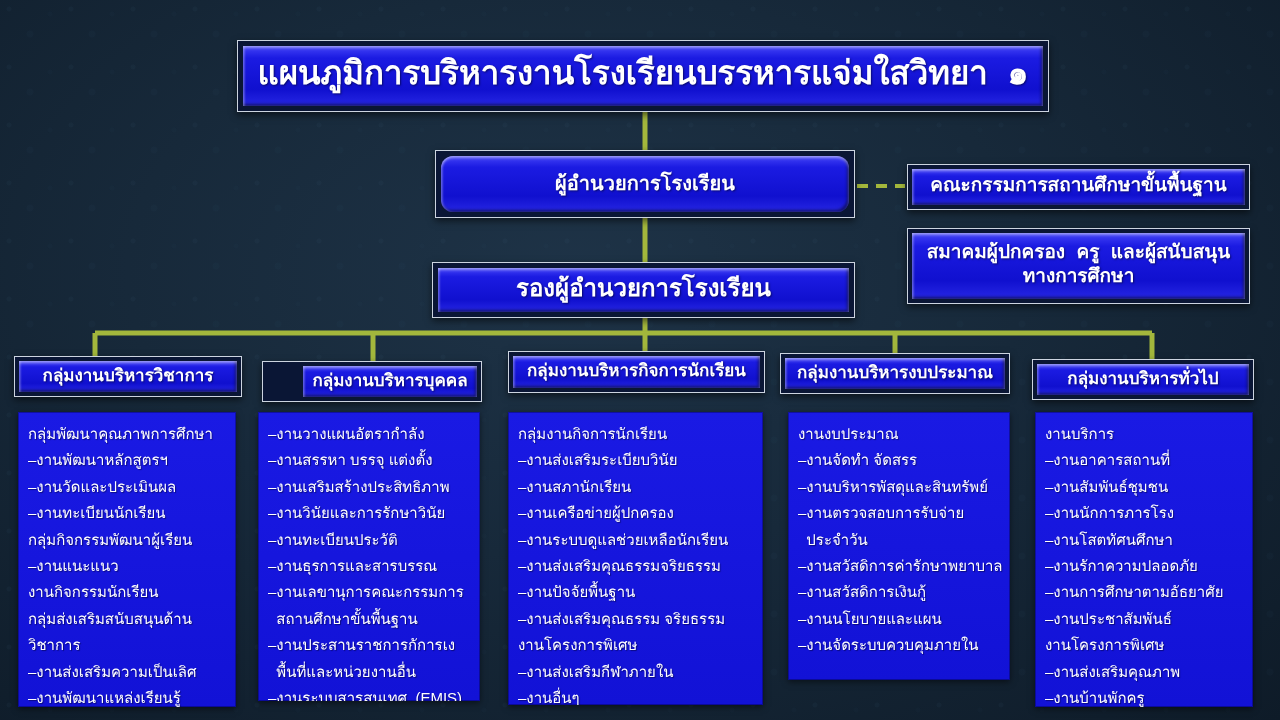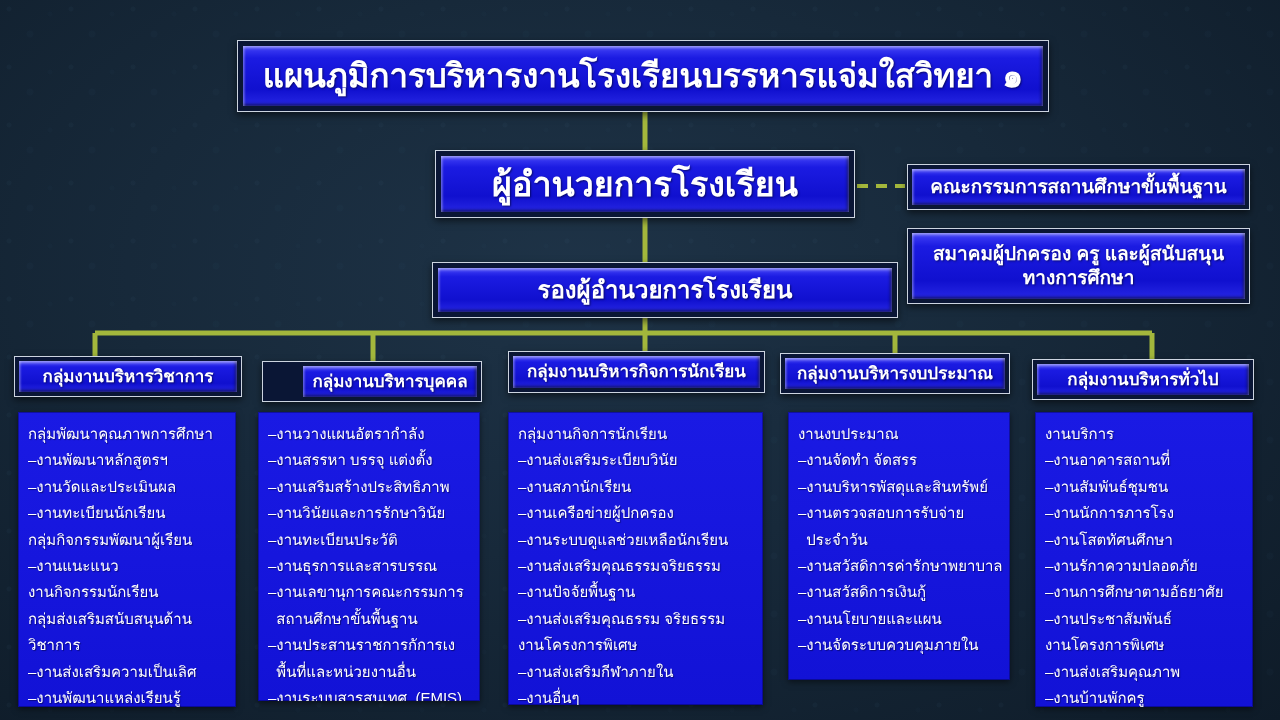--- a/index.html
+++ b/index.html
@@ -29,33 +29,34 @@
   }
   .frame.thin{padding:4px;}
   .inner{
     flex:1;display:flex;flex-direction:column;align-items:center;justify-content:center;
     background:linear-gradient(180deg,#4343f7 0%,#1b1be2 20%,#1010cf 72%,#2727e4 100%);
     box-shadow:inset 0 2px 3px rgba(255,255,255,.45),
                inset 2px 0 2px rgba(255,255,255,.18),
                inset -2px -2px 3px rgba(0,0,20,.55);
     color:#fff;font-weight:bold;text-align:center;line-height:1.25;
     text-shadow:1px 1px 2px rgba(0,0,40,.6);
+    font-family:Liberation Mono, monospace;
   }
   .panel{
     position:absolute;z-index:2;box-sizing:border-box;
     background:linear-gradient(180deg,#1a1ae4 0%,#1212d6 100%);
     box-shadow:inset 0 0 0 1px rgba(0,0,40,.35), 0 2px 6px rgba(0,0,0,.5);
     color:#fff;padding:9px 4px 0 10px;overflow:hidden;
   }
   .panel .item{
     font-size:15px;line-height:26.4px;white-space:pre-wrap;
     text-shadow:1px 1px 1px rgba(0,0,40,.5);
   }
   .t-title{font-size:33px;}
-  .t-director{font-size:34px;}
+  .t-director{font-size:20px;border-radius:12px;}
   .t-deputy{font-size:24px;}
   .t-side{font-size:19px;}
   .t-group{font-size:17px;}
 </style>
 </head>
 <body>
 
 <div class="bg-vignette"></div>
 <div class="bg-pattern"></div>
 
@@ -86,21 +87,21 @@
   <div class="inner t-side">คณะกรรมการสถานศึกษาขั้นพื้นฐาน</div>
 </div>
 
 <div class="frame thin" style="left:907px;top:228px;width:343px;height:76px;">
   <div class="inner t-side">
     <span>สมาคมผู้ปกครอง ครู และผู้สนับสนุน</span>
     <span>ทางการศึกษา</span>
   </div>
 </div>
 
-<div class="frame" style="left:432px;top:262px;width:466px;height:56px;">
+<div class="frame" style="left:432px;top:262px;width:423px;height:56px;">
   <div class="inner t-deputy">รองผู้อำนวยการโรงเรียน</div>
 </div>
 
 <div class="frame thin" style="left:14px;top:356px;width:228px;height:41px;">
   <div class="inner t-group">กลุ่มงานบริหารวิชาการ</div>
 </div>
 <div class="frame thin" style="left:262px;top:361px;width:220px;height:41px;padding-left:40px;">
   <div class="inner t-group">กลุ่มงานบริหารบุคคล</div>
 </div>
 <div class="frame thin" style="left:508px;top:351px;width:257px;height:42px;">

